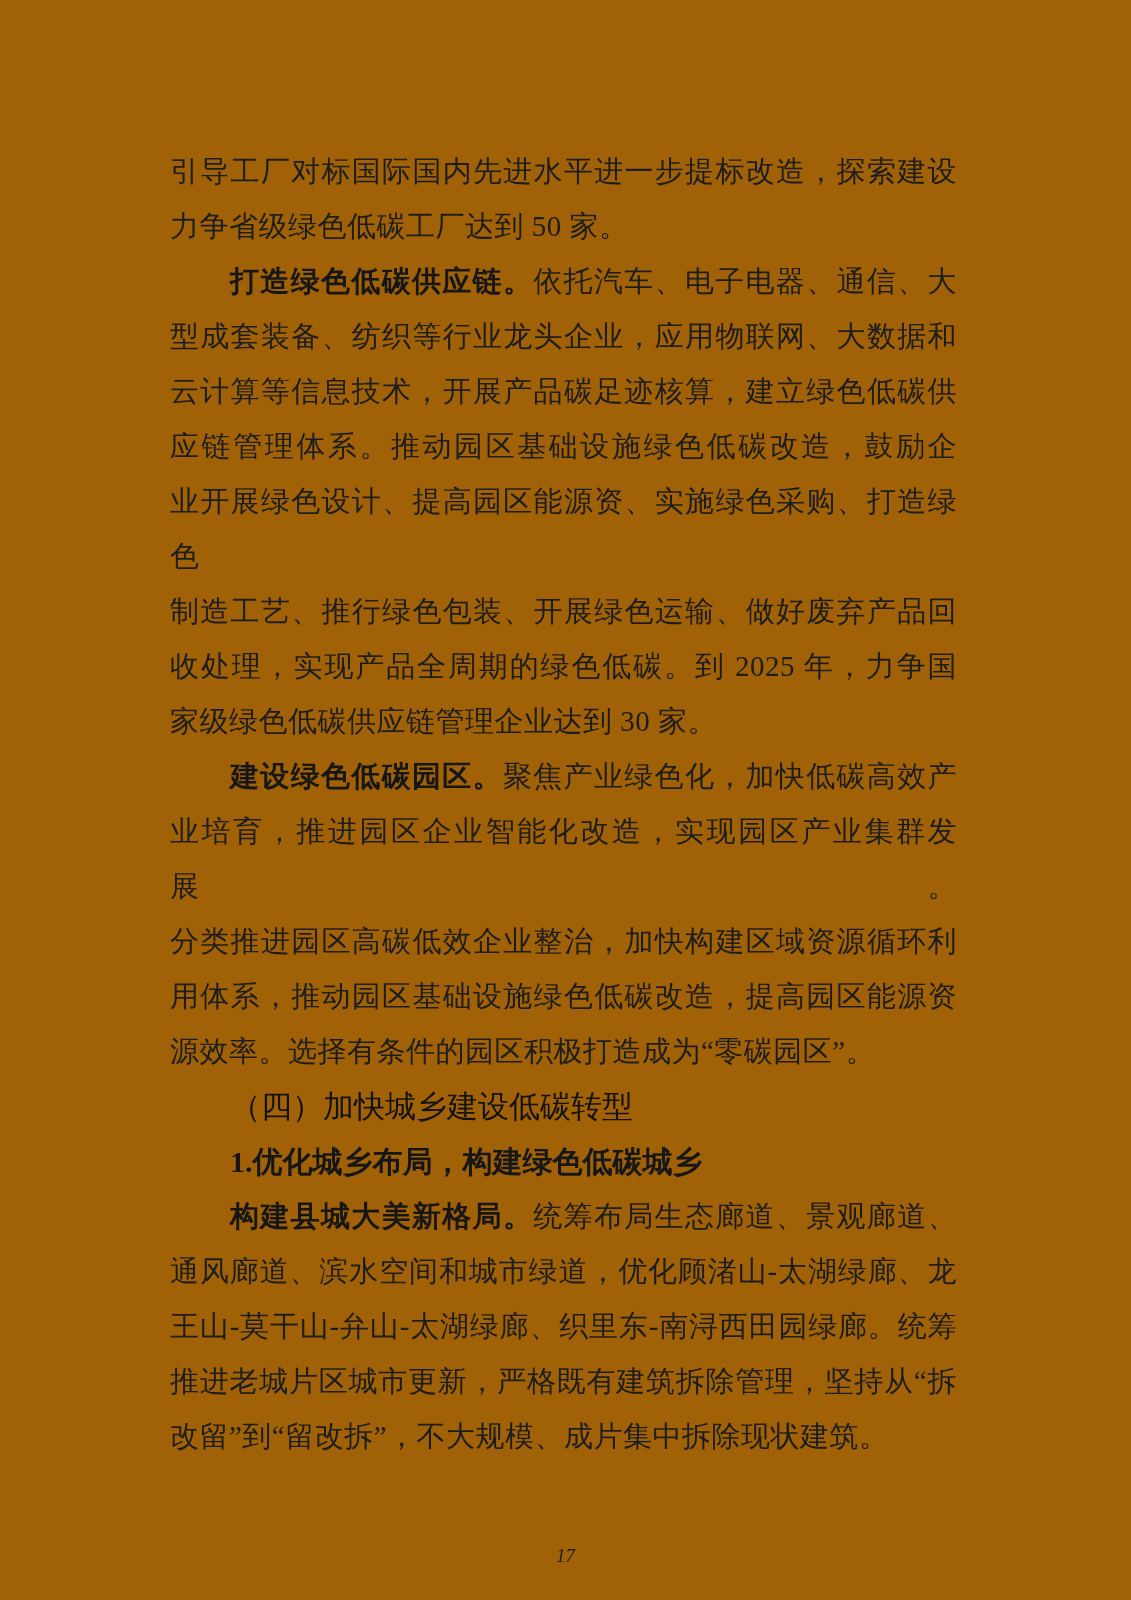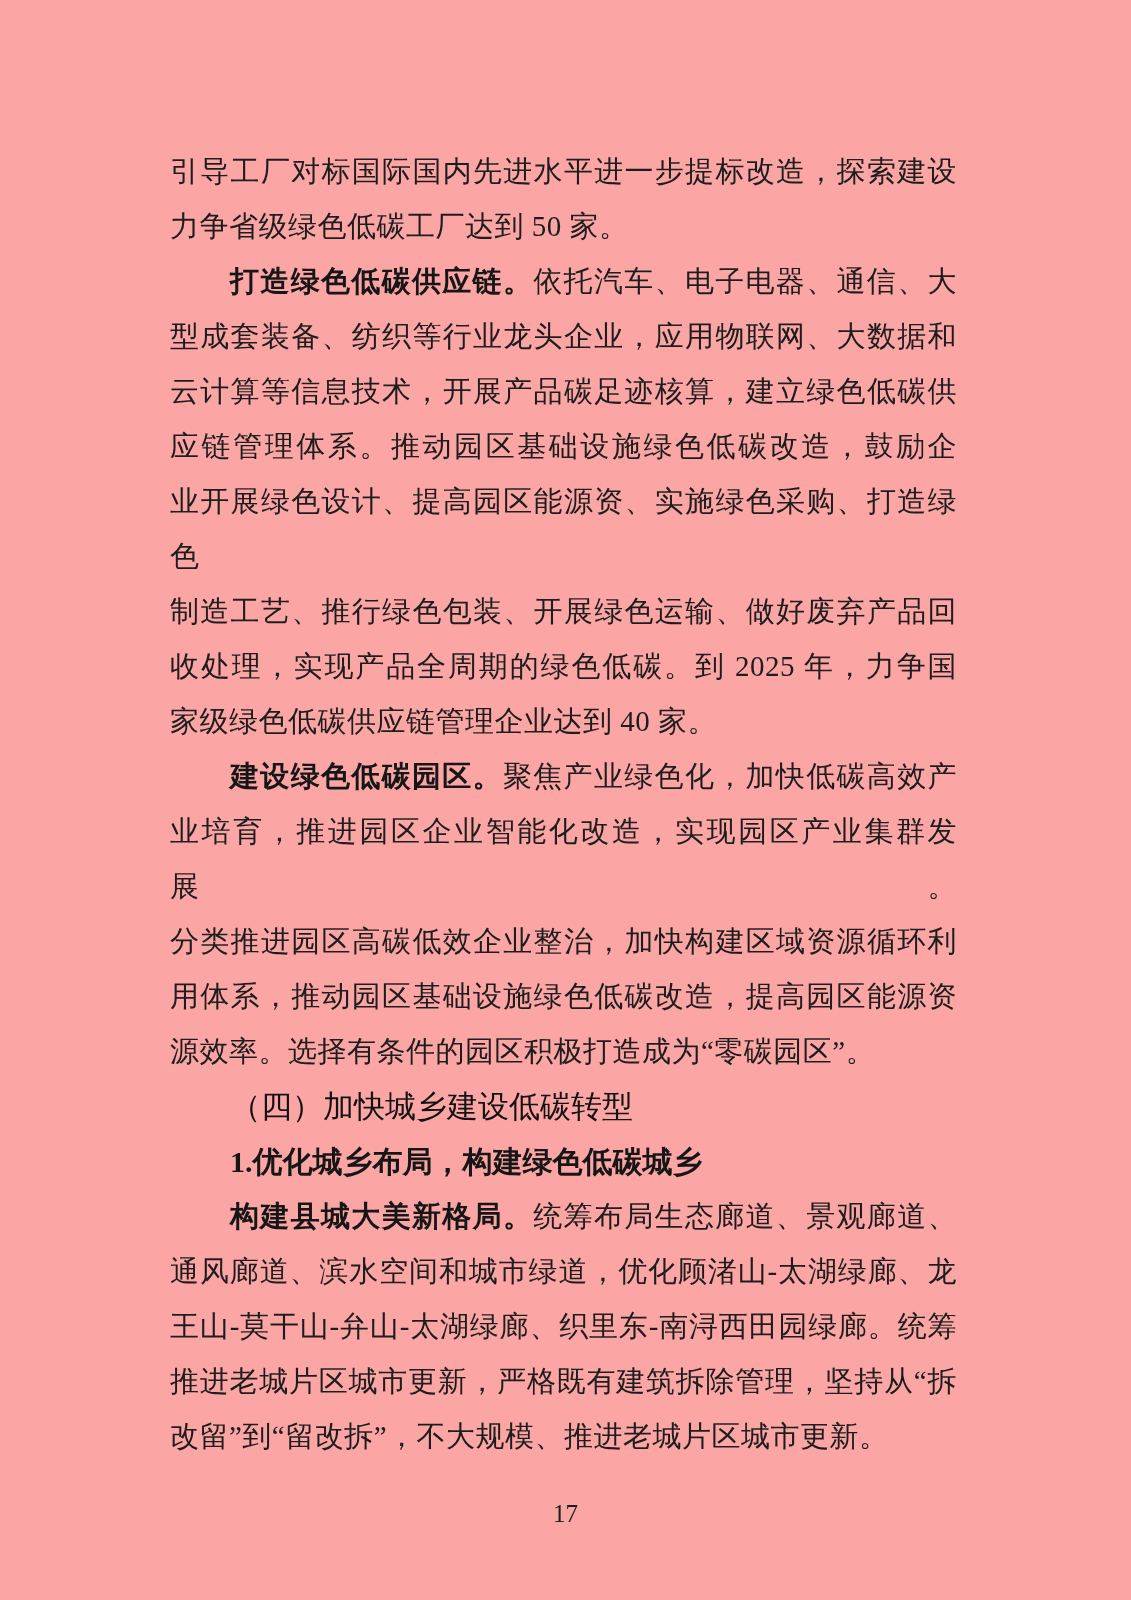--- a/index.html
+++ b/index.html
@@ -1,19 +1,19 @@
 <!DOCTYPE html>
 <html><head>
 <meta charset="utf-8">
 <style>
   html,body{margin:0;padding:0;background:#ffffff;}
   .page{
     position:relative;
     width:1131px;height:1600px;
-    background:#fca5a5;
+    background:#a16207;
     overflow:hidden;
     font-family:"Liberation Serif","DejaVu Serif",serif;
     color:#1d1d1d;
   }
   .content{position:absolute;left:170px;top:144px;width:787px;}
   .para{margin:0;padding:0;}
   .line{
     font-size:29px;
     line-height:55px;
     text-align:justify;
@@ -40,24 +40,25 @@
   .h3line{
     font-size:30px;
     line-height:55px;
     text-indent:60px;
     text-align:left;
     font-weight:600;
     color:#161616;
   }
   .h3num{font-weight:700;}
   .pagenum{
-    position:absolute;left:0;top:1500px;width:100%;
+    position:absolute;left:0;top:1545px;width:100%;
     text-align:center;
-    font-size:25px;
+    font-size:19px;
     color:#1d1d1d;
+    font-style:italic;
   }
 </style>
 </head>
 <body>
 
 <div class="page">
   <div class="content">
 
     <div class="para">
       <div class="line">引导工厂对标国际国内先进水平进一步提标改造，探索建设</div>
@@ -65,39 +66,39 @@
     </div>
 
     <div class="para">
       <div class="line indent"><span class="lead">打造绿色低碳供应链。</span><span>依托汽车、电子电器、通信、大</span></div>
       <div class="line">型成套装备、纺织等行业龙头企业，应用物联网、大数据和</div>
       <div class="line">云计算等信息技术，开展产品碳足迹核算，建立绿色低碳供</div>
       <div class="line">应链管理体系。推动园区基础设施绿色低碳改造，鼓励企</div>
       <div class="line">业开展绿色设计、提高园区能源资、实施绿色采购、打造绿色</div>
       <div class="line">制造工艺、推行绿色包装、开展绿色运输、做好废弃产品回</div>
       <div class="line">收处理，实现产品全周期的绿色低碳。到 2025 年，力争国</div>
-      <div class="line last">家级绿色低碳供应链管理企业达到 40 家。</div>
+      <div class="line last">家级绿色低碳供应链管理企业达到 30 家。</div>
     </div>
 
     <div class="para">
       <div class="line indent"><span class="lead">建设绿色低碳园区。</span><span>聚焦产业绿色化，加快低碳高效产</span></div>
       <div class="line">业培育，推进园区企业智能化改造，实现园区产业集群发展。</div>
       <div class="line">分类推进园区高碳低效企业整治，加快构建区域资源循环利</div>
       <div class="line">用体系，推动园区基础设施绿色低碳改造，提高园区能源资</div>
       <div class="line last">源效率。选择有条件的园区积极打造成为“零碳园区”。</div>
     </div>
 
     <div class="h2line">（四）加快城乡建设低碳转型</div>
 
     <div class="h3line"><span class="h3num">1.</span><span>优化城乡布局，构建绿色低碳城乡</span></div>
 
     <div class="para">
       <div class="line indent"><span class="lead">构建县城大美新格局。</span><span>统筹布局生态廊道、景观廊道、</span></div>
       <div class="line">通风廊道、滨水空间和城市绿道，优化顾渚山-太湖绿廊、龙</div>
       <div class="line">王山-莫干山-弁山-太湖绿廊、织里东-南浔西田园绿廊。统筹</div>
       <div class="line">推进老城片区城市更新，严格既有建筑拆除管理，坚持从“拆</div>
-      <div class="line last">改留”到“留改拆”，不大规模、推进老城片区城市更新。</div>
+      <div class="line last">改留”到“留改拆”，不大规模、成片集中拆除现状建筑。</div>
     </div>
 
   </div>
 
   <div class="pagenum">17</div>
 </div>
 
 </body></html>

